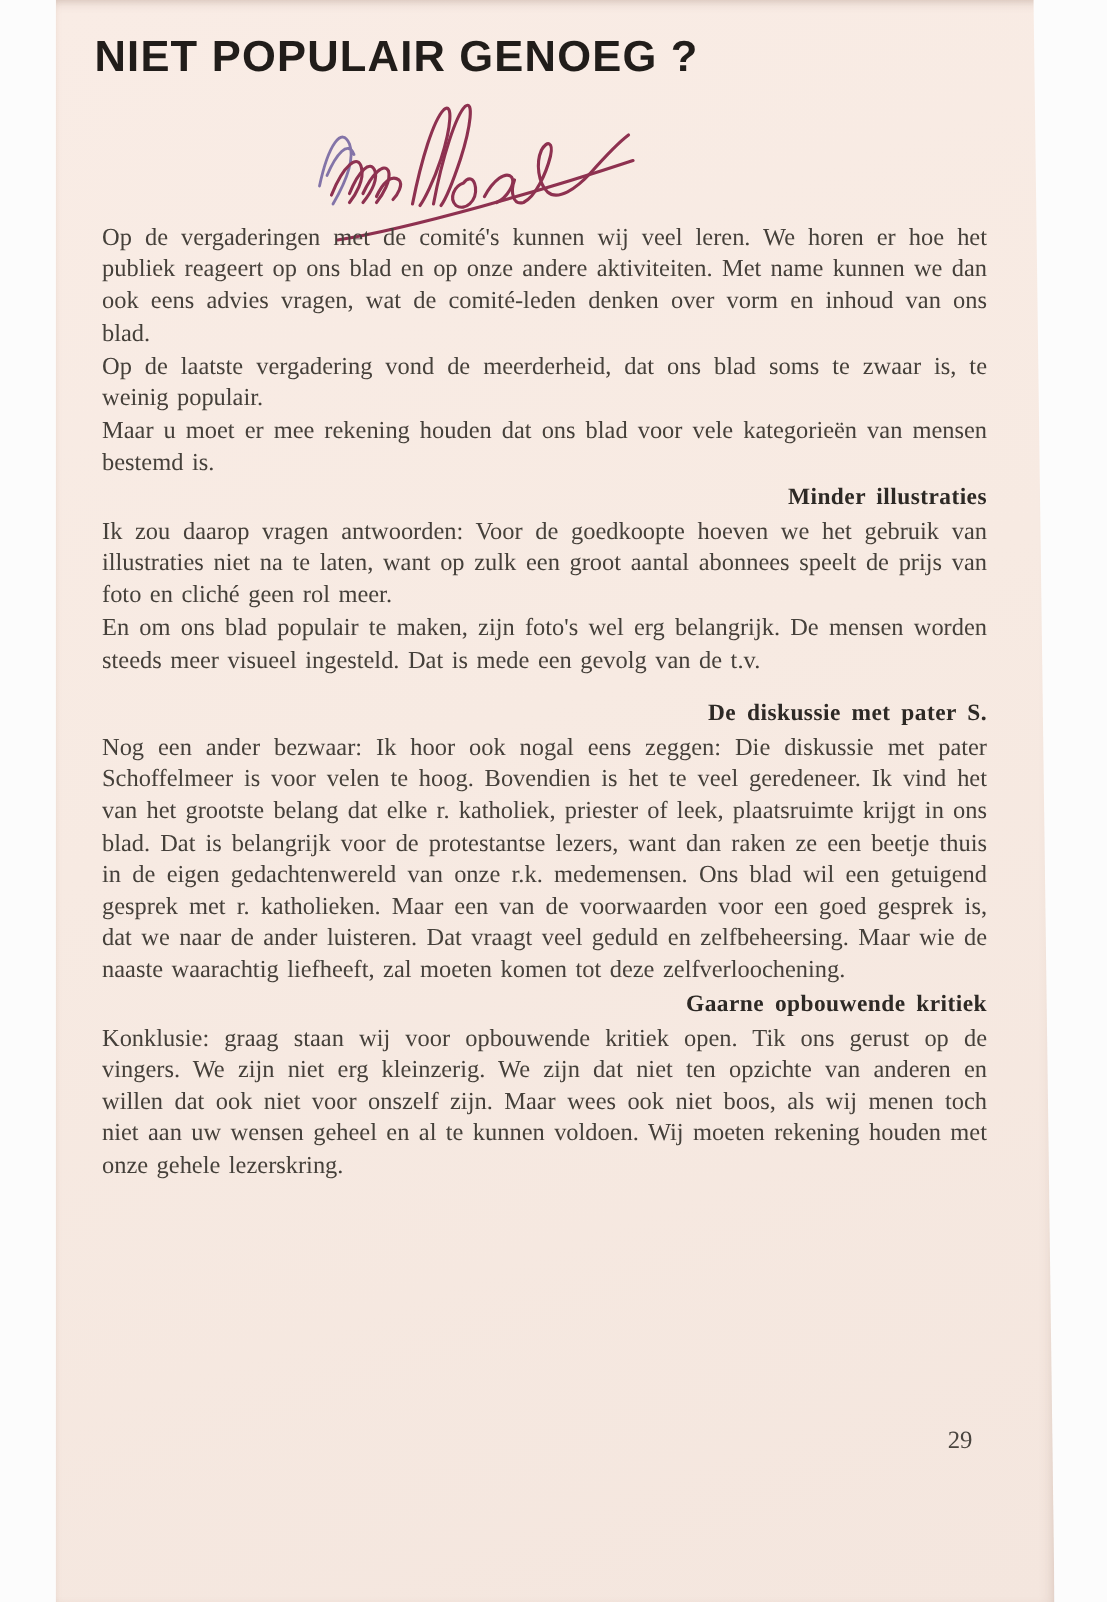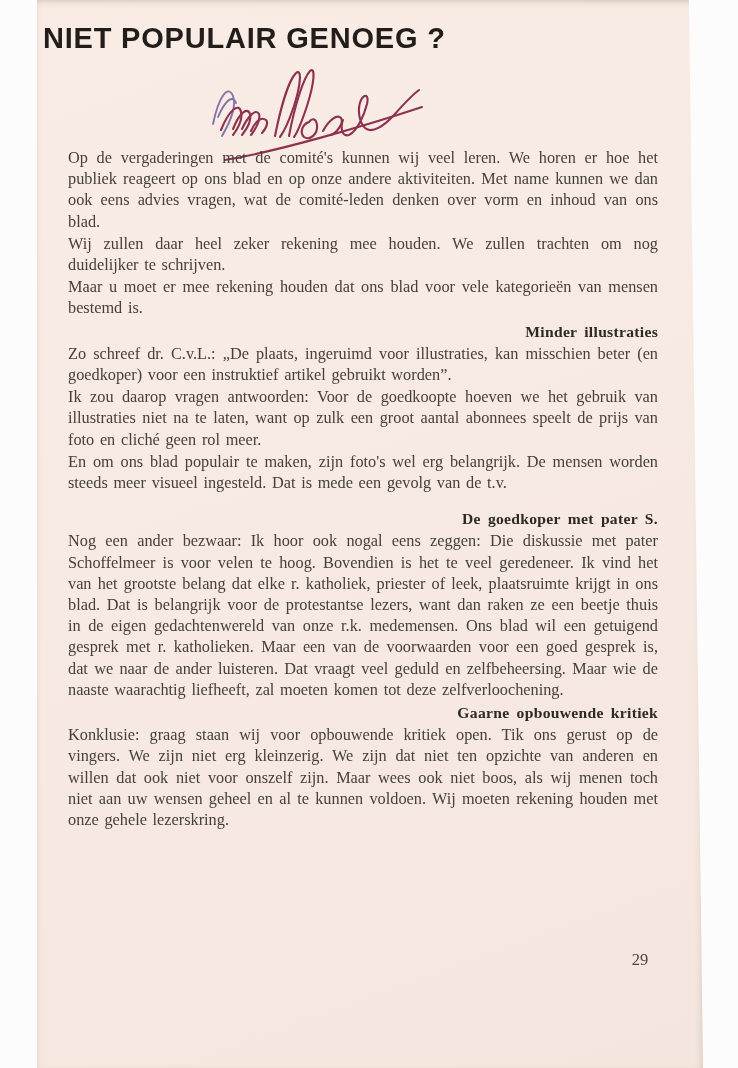--- a/index.html
+++ b/index.html
@@ -13,21 +13,21 @@
   .stage{position:absolute;inset:0;}
   .page{
     position:absolute;left:37px;top:0;width:666px;height:1068px;
     background:linear-gradient(160deg,#f9ece5 0%,#f7eae2 45%,#f4e6de 100%);
     clip-path:polygon(0 0,97.9% 0,100% 100%,0 100%);
     box-shadow:inset 0 6px 7px -5px rgba(130,95,80,.30),
                inset -7px 0 9px -6px rgba(130,95,80,.22),
                inset 3px 0 6px -4px rgba(130,95,80,.12);
   }
   .title{
-    position:absolute;left:6px;top:22px;margin:0;
+    position:absolute;left:26px;top:22px;margin:0;
     font-family:"Liberation Sans", sans-serif;
     font-weight:bold;font-size:29px;letter-spacing:.8px;
     color:#211d1a;white-space:nowrap;
   }
   .annotation{
     position:absolute;left:158px;top:60px;width:252px;height:108px;
   }
   .annotation path{fill:none;stroke-linecap:round;stroke-linejoin:round;}
   .ink-red{stroke:#8e3150;stroke-width:2.1;}
   .ink-blue{stroke:#6e5f9e;stroke-width:1.9;opacity:.85;}
@@ -68,27 +68,26 @@
       <path class="ink-red" d="M94,76 C100,44 109,17 115,11 C121,6 119,24 112,46 C107,61 102,73 99,77"></path>
       <path class="ink-red" d="M114,62 C108,64 104,72 109,77 C115,81 123,74 122,65 C121,58 117,58 114,62"></path>
       <path class="ink-red" d="M128,71 C134,60 142,54 146,58 C149,62 143,72 136,75"></path>
       <path class="ink-red" d="M148,60 C145,68 147,77 154,75 C162,71 169,56 172,44 C174,35 170,33 166,40 C162,49 164,62 170,68 C177,74 189,66 199,55 C207,46 216,36 224,30"></path>
 
       <path class="ink-red" d="M30,100 C80,92 170,66 227,47"></path>
     </svg>
 
     <div class="bodytext">
       <p class="para">Op de vergaderingen met de comité's kunnen wij veel leren. We horen er hoe het publiek reageert op ons blad en op onze andere aktiviteiten. Met name kunnen we dan ook eens advies vragen, wat de comité-leden denken over vorm en inhoud van ons blad.</p>
-      <p class="para">Wij zullen daar heel zeker rekening mee houden. We zullen trachten om nog duidelijker te schrijven.</p>
+      <p class="para">Op de laatste vergadering vond de meerderheid, dat ons blad soms te zwaar is, te weinig populair.</p>
       <p class="para">Maar u moet er mee rekening houden dat ons blad voor vele kategorieën van mensen bestemd is.</p>
       <h2 class="head">Minder illustraties</h2>
-      <p class="para">Zo schreef dr. C.v.L.: „De plaats, ingeruimd voor illustraties, kan misschien beter (en goedkoper) voor een instruktief artikel gebruikt worden”.</p>
       <p class="para">Ik zou daarop vragen antwoorden: Voor de goedkoopte hoeven we het gebruik van illustraties niet na te laten, want op zulk een groot aantal abonnees speelt de prijs van foto en cliché geen rol meer.</p>
       <p class="para">En om ons blad populair te maken, zijn foto's wel erg belangrijk. De mensen worden steeds meer visueel ingesteld. Dat is mede een gevolg van de t.v.</p>
-      <h2 class="head gap-before">De goedkoper met pater S.</h2>
+      <h2 class="head gap-before">De diskussie met pater S.</h2>
       <p class="para">Nog een ander bezwaar: Ik hoor ook nogal eens zeggen: Die diskussie met pater Schoffelmeer is voor velen te hoog. Bovendien is het te veel geredeneer. Ik vind het van het grootste belang dat elke r. katholiek, priester of leek, plaatsruimte krijgt in ons blad. Dat is belangrijk voor de protestantse lezers, want dan raken ze een beetje thuis in de eigen gedachtenwereld van onze r.k. medemensen. Ons blad wil een getuigend gesprek met r. katholieken. Maar een van de voorwaarden voor een goed gesprek is, dat we naar de ander luisteren. Dat vraagt veel geduld en zelfbeheersing. Maar wie de naaste waarachtig liefheeft, zal moeten komen tot deze zelfverloochening.</p>
       <h2 class="head">Gaarne opbouwende kritiek</h2>
       <p class="para">Konklusie: graag staan wij voor opbouwende kritiek open. Tik ons gerust op de vingers. We zijn niet erg kleinzerig. We zijn dat niet ten opzichte van anderen en willen dat ook niet voor onszelf zijn. Maar wees ook niet boos, als wij menen toch niet aan uw wensen geheel en al te kunnen voldoen. Wij moeten rekening houden met onze gehele lezerskring.</p>
     </div>
 
     <div class="page-number">29</div>
 
   </div>
 </div>
 

